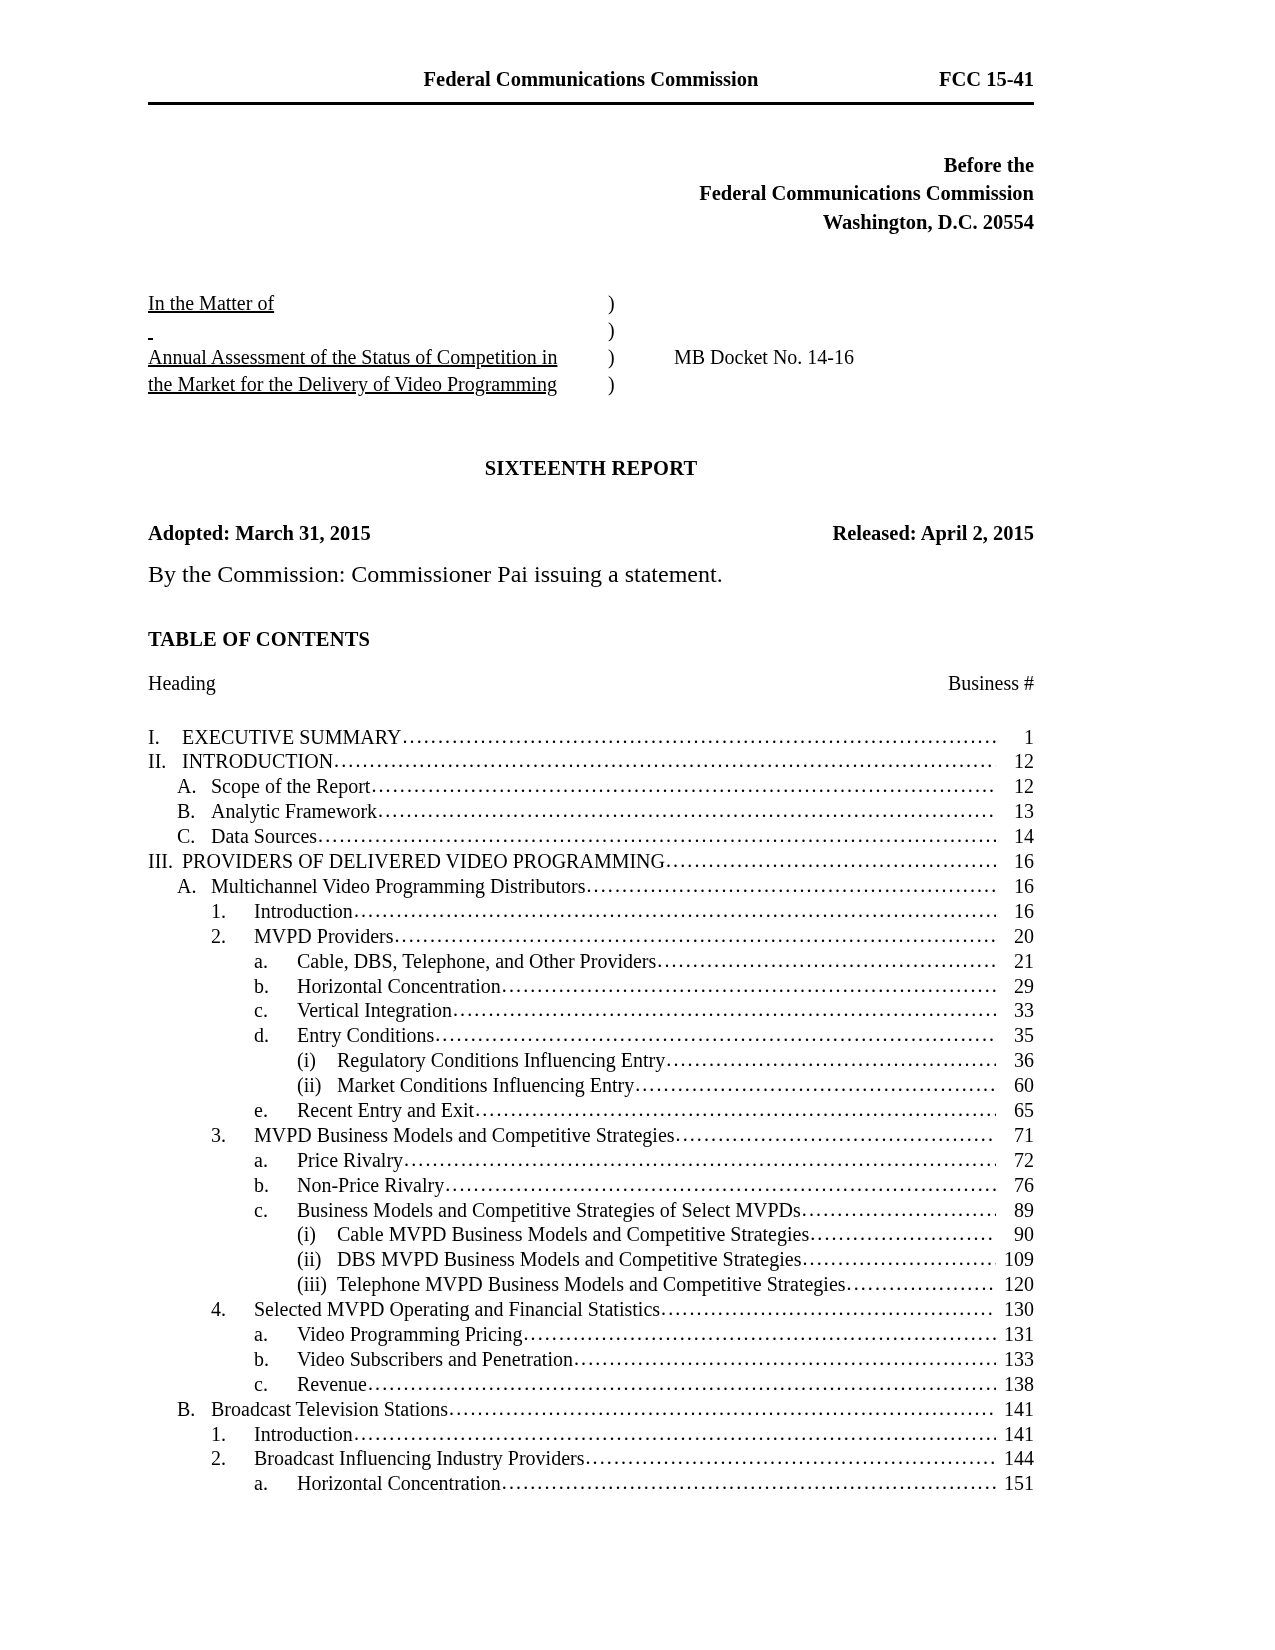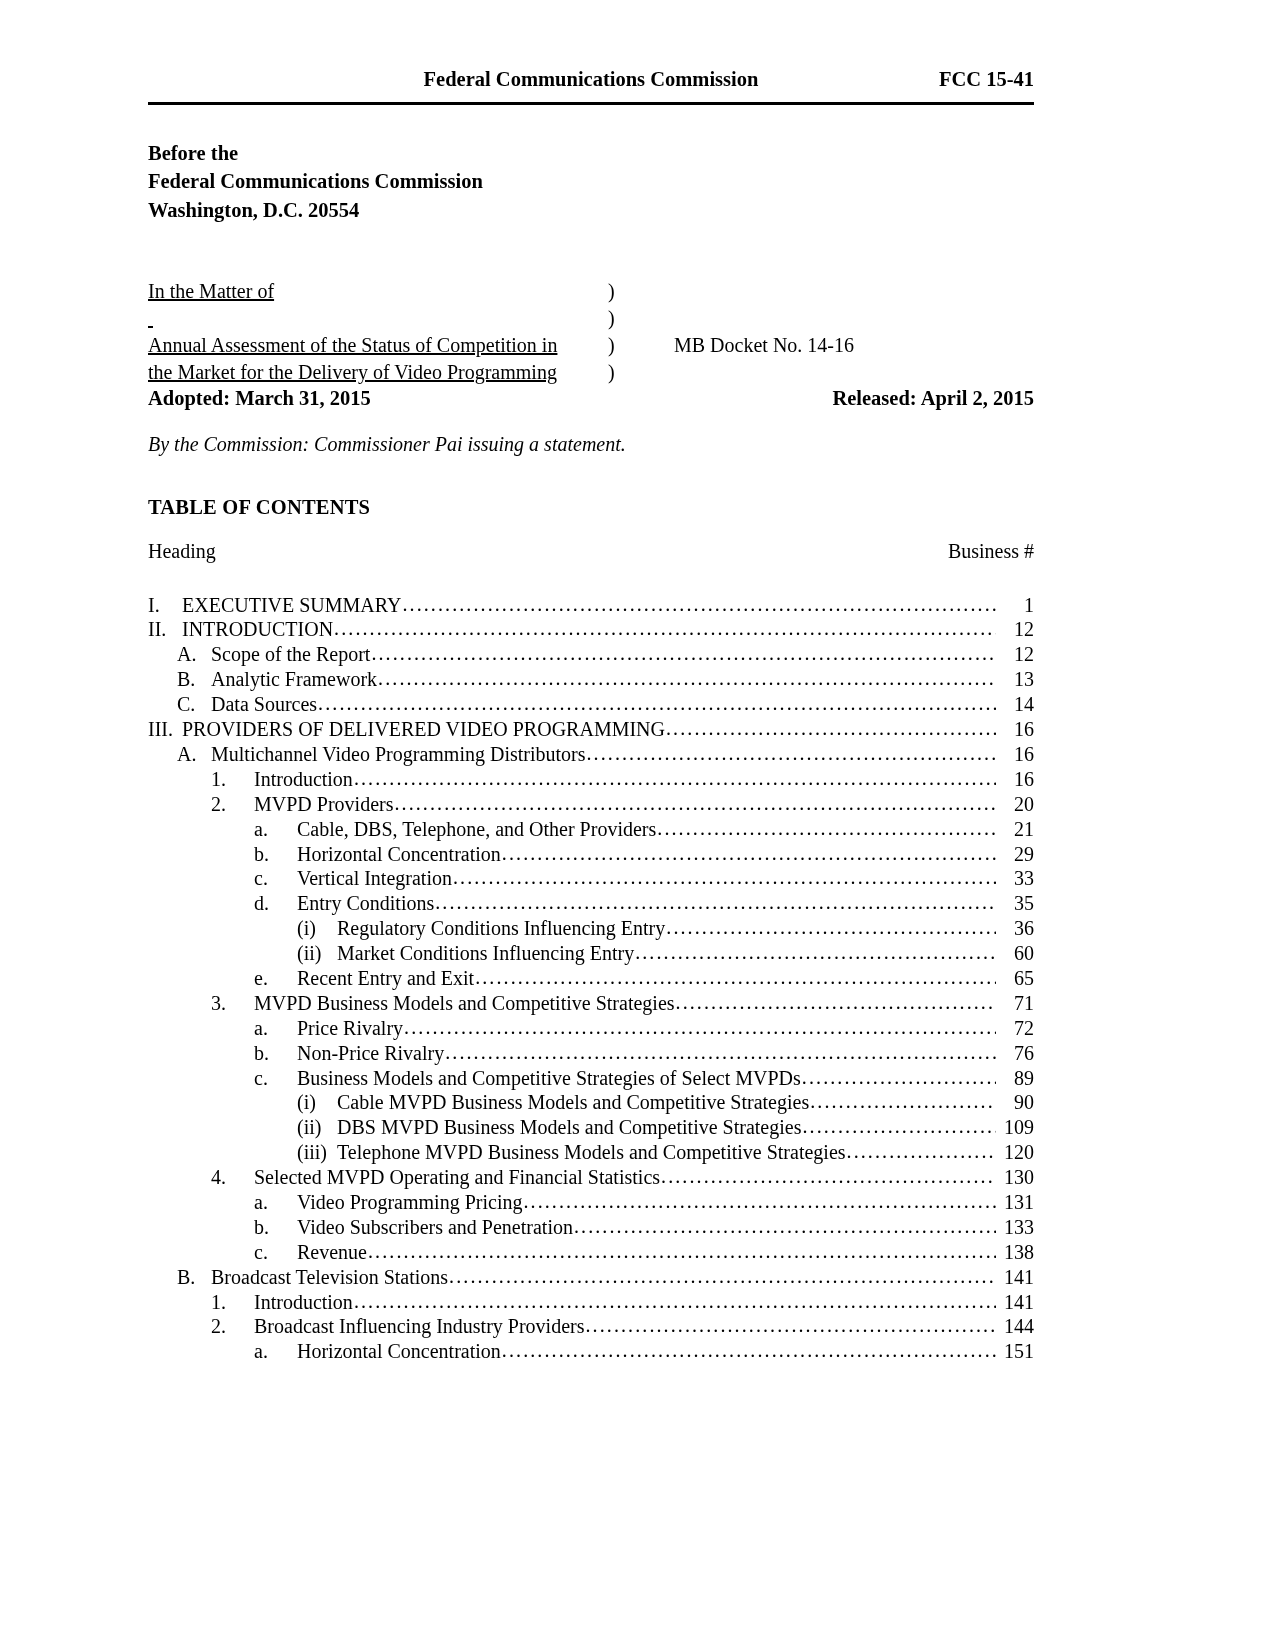--- a/index.html
+++ b/index.html
@@ -46,25 +46,25 @@
     z-index: 2;
   }
   .runhead-rule {
     border-bottom: 3.5px solid #000;
     margin-top: 4px;
     margin-bottom: 0;
   }
 
   
   .caption-block {
-    text-align: left;
+    text-align: right;
     font-weight: bold;
     font-size: 20.5px;
     line-height: 1.38;
-    margin-top: 34px;
+    margin-top: 46px;
   }
 
   .matter {
     margin-top: 54px;
     font-size: 20px;
     line-height: 1.36;
   }
   .matter-row {
     display: flex;
     align-items: baseline;
@@ -89,28 +89,28 @@
     font-size: 20.5px;
     margin-top: 58px;
     letter-spacing: 0.2px;
   }
 
   .dates {
     display: flex;
     justify-content: space-between;
     font-weight: bold;
     font-size: 20.5px;
+    margin-top: 42px;
   }
   .dates .d-left { white-space: nowrap; }
   .dates .d-right { white-space: nowrap; }
 
   .by-line {
-    font-size: 20px;
-    margin-top: 23px;
-    font-style: italic;
+    font-size: 24px;
+    margin-top: 16px;
   }
 
   .toc-title {
     font-weight: bold;
     font-size: 20.5px;
     margin-top: 40px;
     letter-spacing: 0.2px;
   }
 
   .toc-colhead {
@@ -203,20 +203,21 @@
       <span class="matter-left">Annual Assessment of the Status of Competition in</span>
       <span class="matter-paren">)</span>
       <span class="matter-docket">MB Docket No. 14-16</span>
     </div>
     <div class="matter-row">
       <span class="matter-left">the Market for the Delivery of Video Programming</span>
       <span class="matter-paren">)</span>
     </div>
   </div>
 
+  <div class="report-title">SIXTEENTH REPORT</div>
 
   <div class="dates">
     <span class="d-left">Adopted:  March 31, 2015</span>
     <span class="d-right">Released:  April 2, 2015</span>
   </div>
 
   <div class="by-line">By the Commission:  Commissioner Pai issuing a statement.</div>
 
   <div class="toc-title">TABLE OF CONTENTS</div>
 

